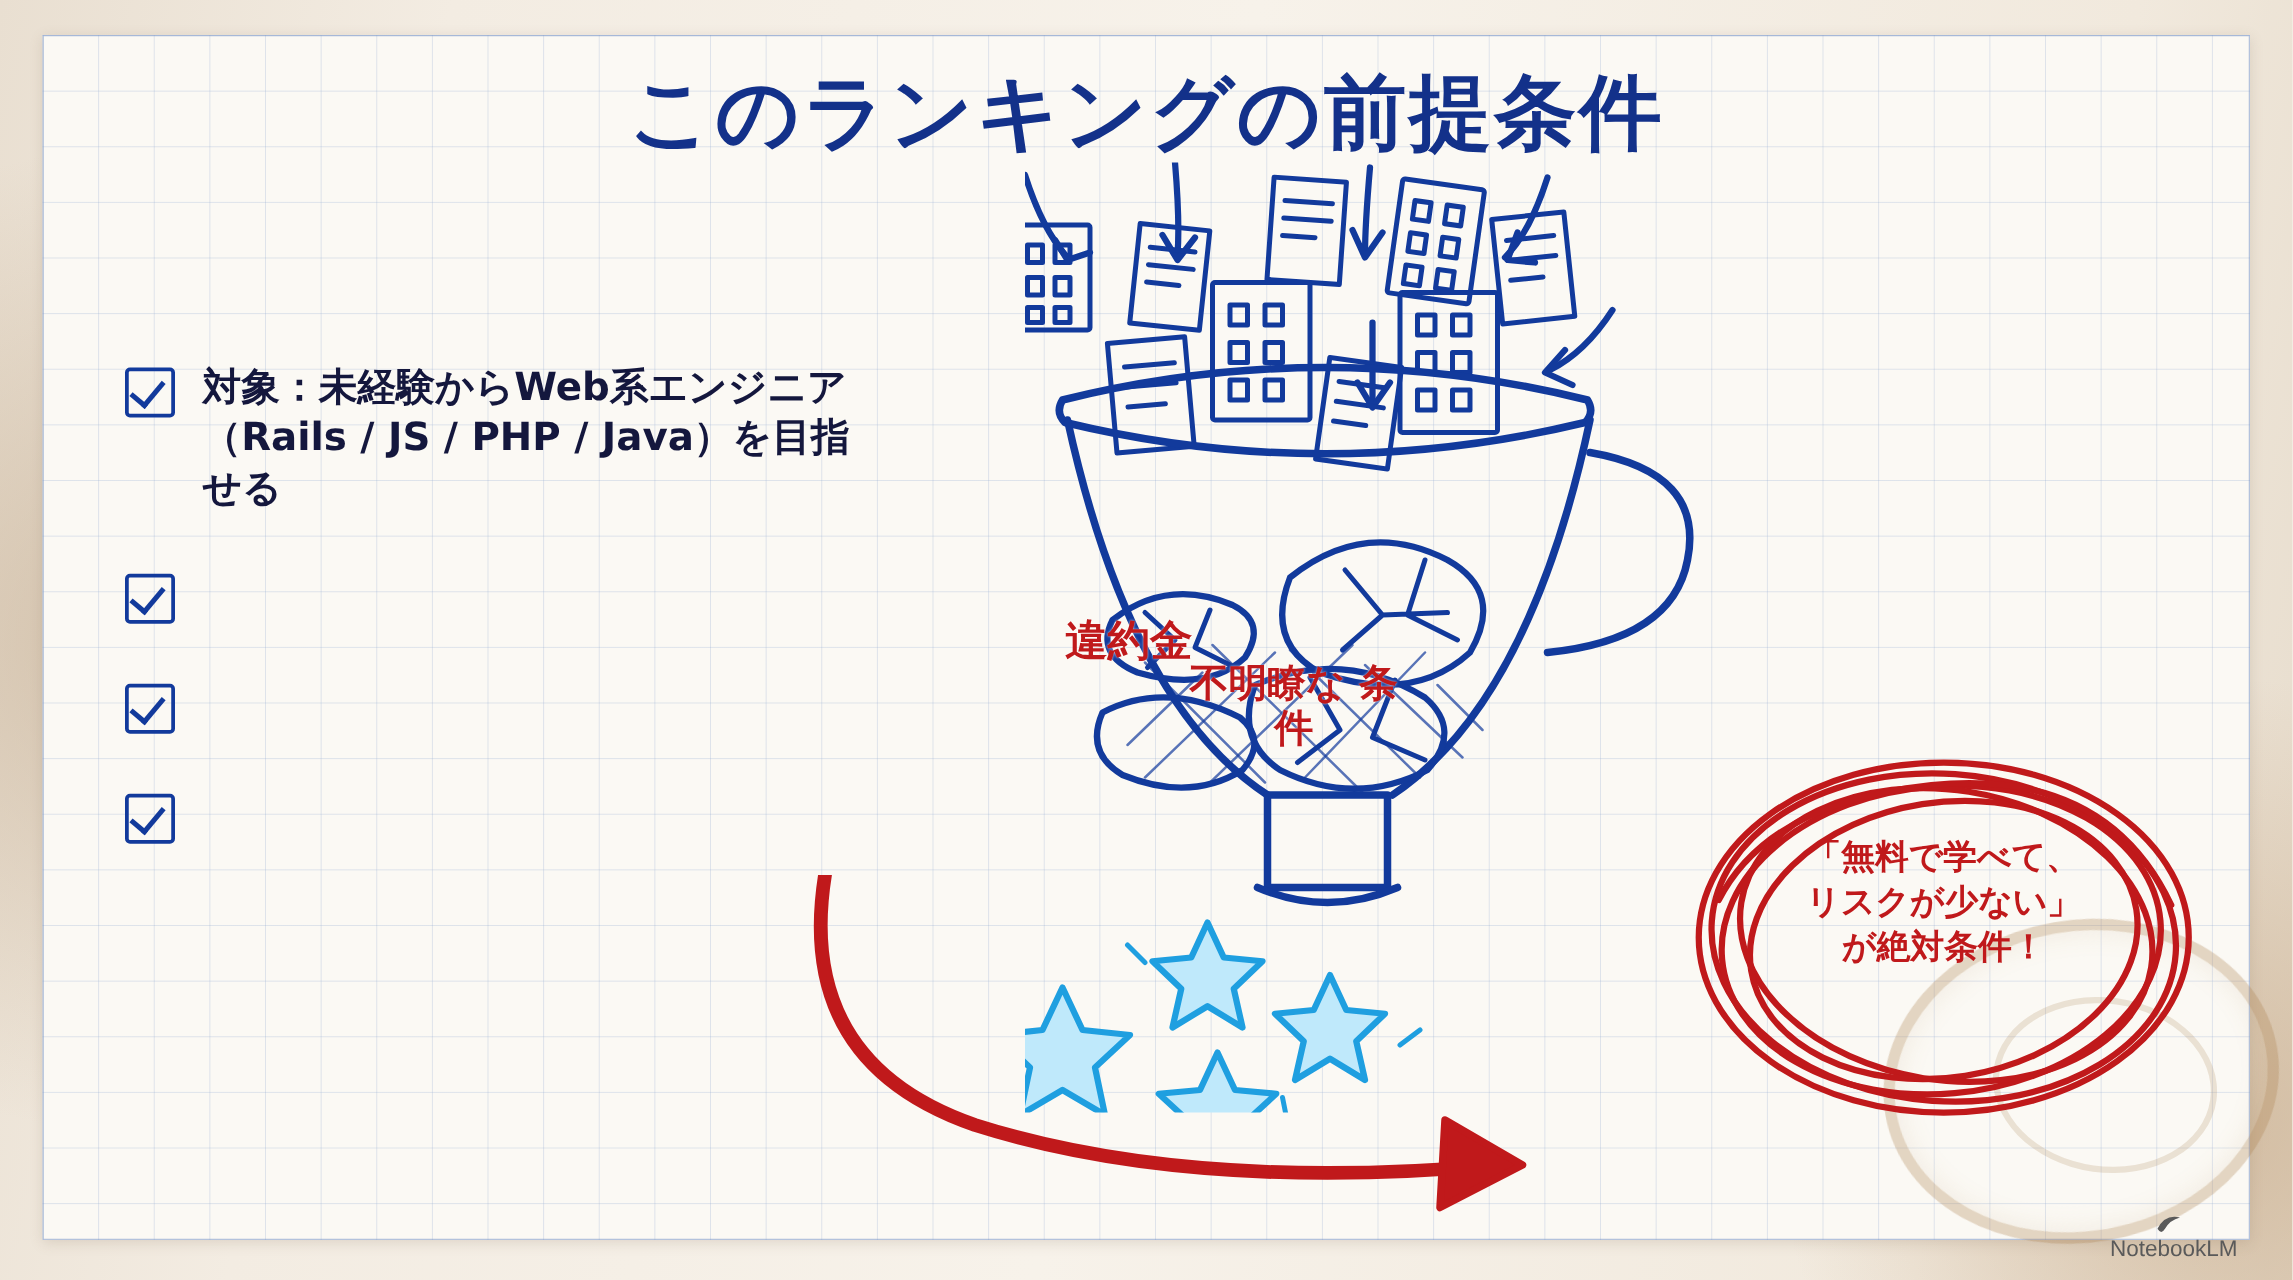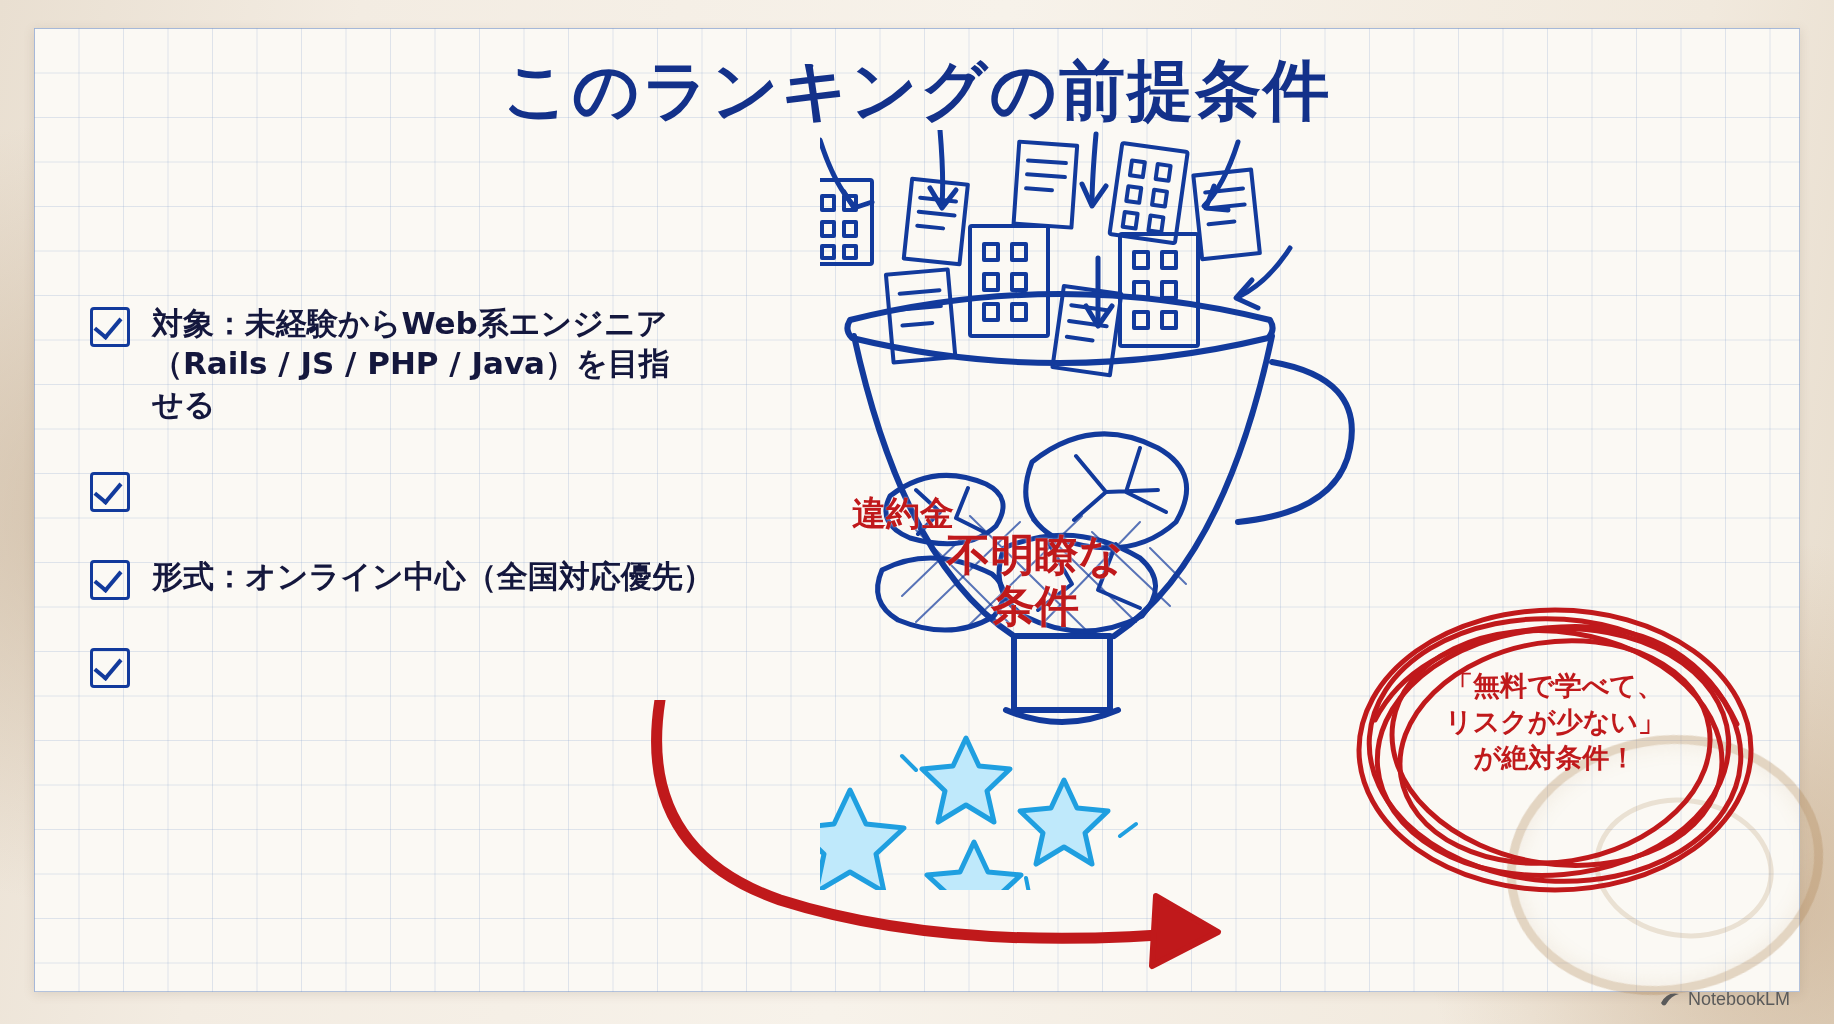--- a/index.html
+++ b/index.html
@@ -52,21 +52,21 @@
   }
 
   .title{
     position:absolute;left:0;top:46px;width:1834px;text-align:center;
     color:#13318a;
     font-size:66px;font-weight:700;letter-spacing:2px;
     font-family:Liberation Mono, monospace;
   }
 
   
-  #checklist{position:absolute;left:90px;top:290px;width:800px;margin-top:13px;}
+  #checklist{position:absolute;left:100px;top:290px;width:800px;}
   .chk-row{display:flex;align-items:flex-start;margin-bottom:44px;}
   .chk-box{
     width:34px;height:34px;flex:0 0 34px;margin-right:22px;margin-top:4px;
     border:3px solid #123a9c;border-radius:4px;position:relative;
   }
   .chk-box:after{
     content:"";position:absolute;left:7px;top:2px;width:12px;height:22px;
     border-right:4px solid #123a9c;border-bottom:4px solid #123a9c;
     transform:rotate(40deg);
   }
@@ -78,34 +78,34 @@
 
   
   #funnel{position:absolute;left:820px;top:130px;width:620px;height:760px;}
   .redlabel{
     position:absolute;color:#c0191b;font-weight:700;
     font-family:"DejaVu Sans","Liberation Sans",sans-serif;
     text-align:center;line-height:1.15;
     text-shadow:0 0 2px rgba(255,255,255,0.8);
   }
   #lbl1{left:3px;top:328px;width:160px;font-size:34px;margin-top:36px;}
-  #lbl2{left:120px;top:400px;width:190px;font-size:44px;}
+  #lbl2{left:120px;top:400px;width:190px;font-size:31px;}
 
   
   #callout{position:absolute;left:1345px;top:590px;width:420px;height:330px;}
   #callout .txt{
     position:absolute;left:0;top:78px;width:420px;text-align:center;
     color:#c0191b;font-weight:700;font-size:27px;line-height:1.34;
     font-family:"DejaVu Sans","Liberation Sans",sans-serif;
     white-space:pre-line;
   }
 
   #brand{
     position:absolute;right:44px;bottom:14px;display:flex;align-items:center;
-    color:#5a5a5a;font-size:18px;font-family:"Liberation Sans",sans-serif;
+    color:#5a5a5a;font-size:18px;font-family:"Liberation Sans",sans-serif;flex-direction:column;
   }
   #brand svg{margin-right:7px;}
 </style>
 </head>
 <body>
 
 <div id="paper"></div>
 
 <div id="sheet">
   <div id="grid"></div>
@@ -122,21 +122,20 @@
     <div class="chk-box"></div>
     <div class="chk-text">対象：未経験からWeb系エンジニア
 （Rails / JS / PHP / Java）を目指
 せる</div>
   </div>
   <div class="chk-row">
     <div class="chk-box"></div>
   </div>
   <div class="chk-row">
     <div class="chk-box"></div>
-    <div class="chk-text">形式：オンライン中心（全国対応優先）</div>
   </div>
   <div class="chk-row">
     <div class="chk-box"></div>
   </div>
 </div>
 
 <div id="funnel">
   <svg width="620" height="760" viewBox="0 0 620 760">
     <g fill="none" stroke="#123a9c" stroke-width="4" stroke-linecap="round" stroke-linejoin="round">
 

